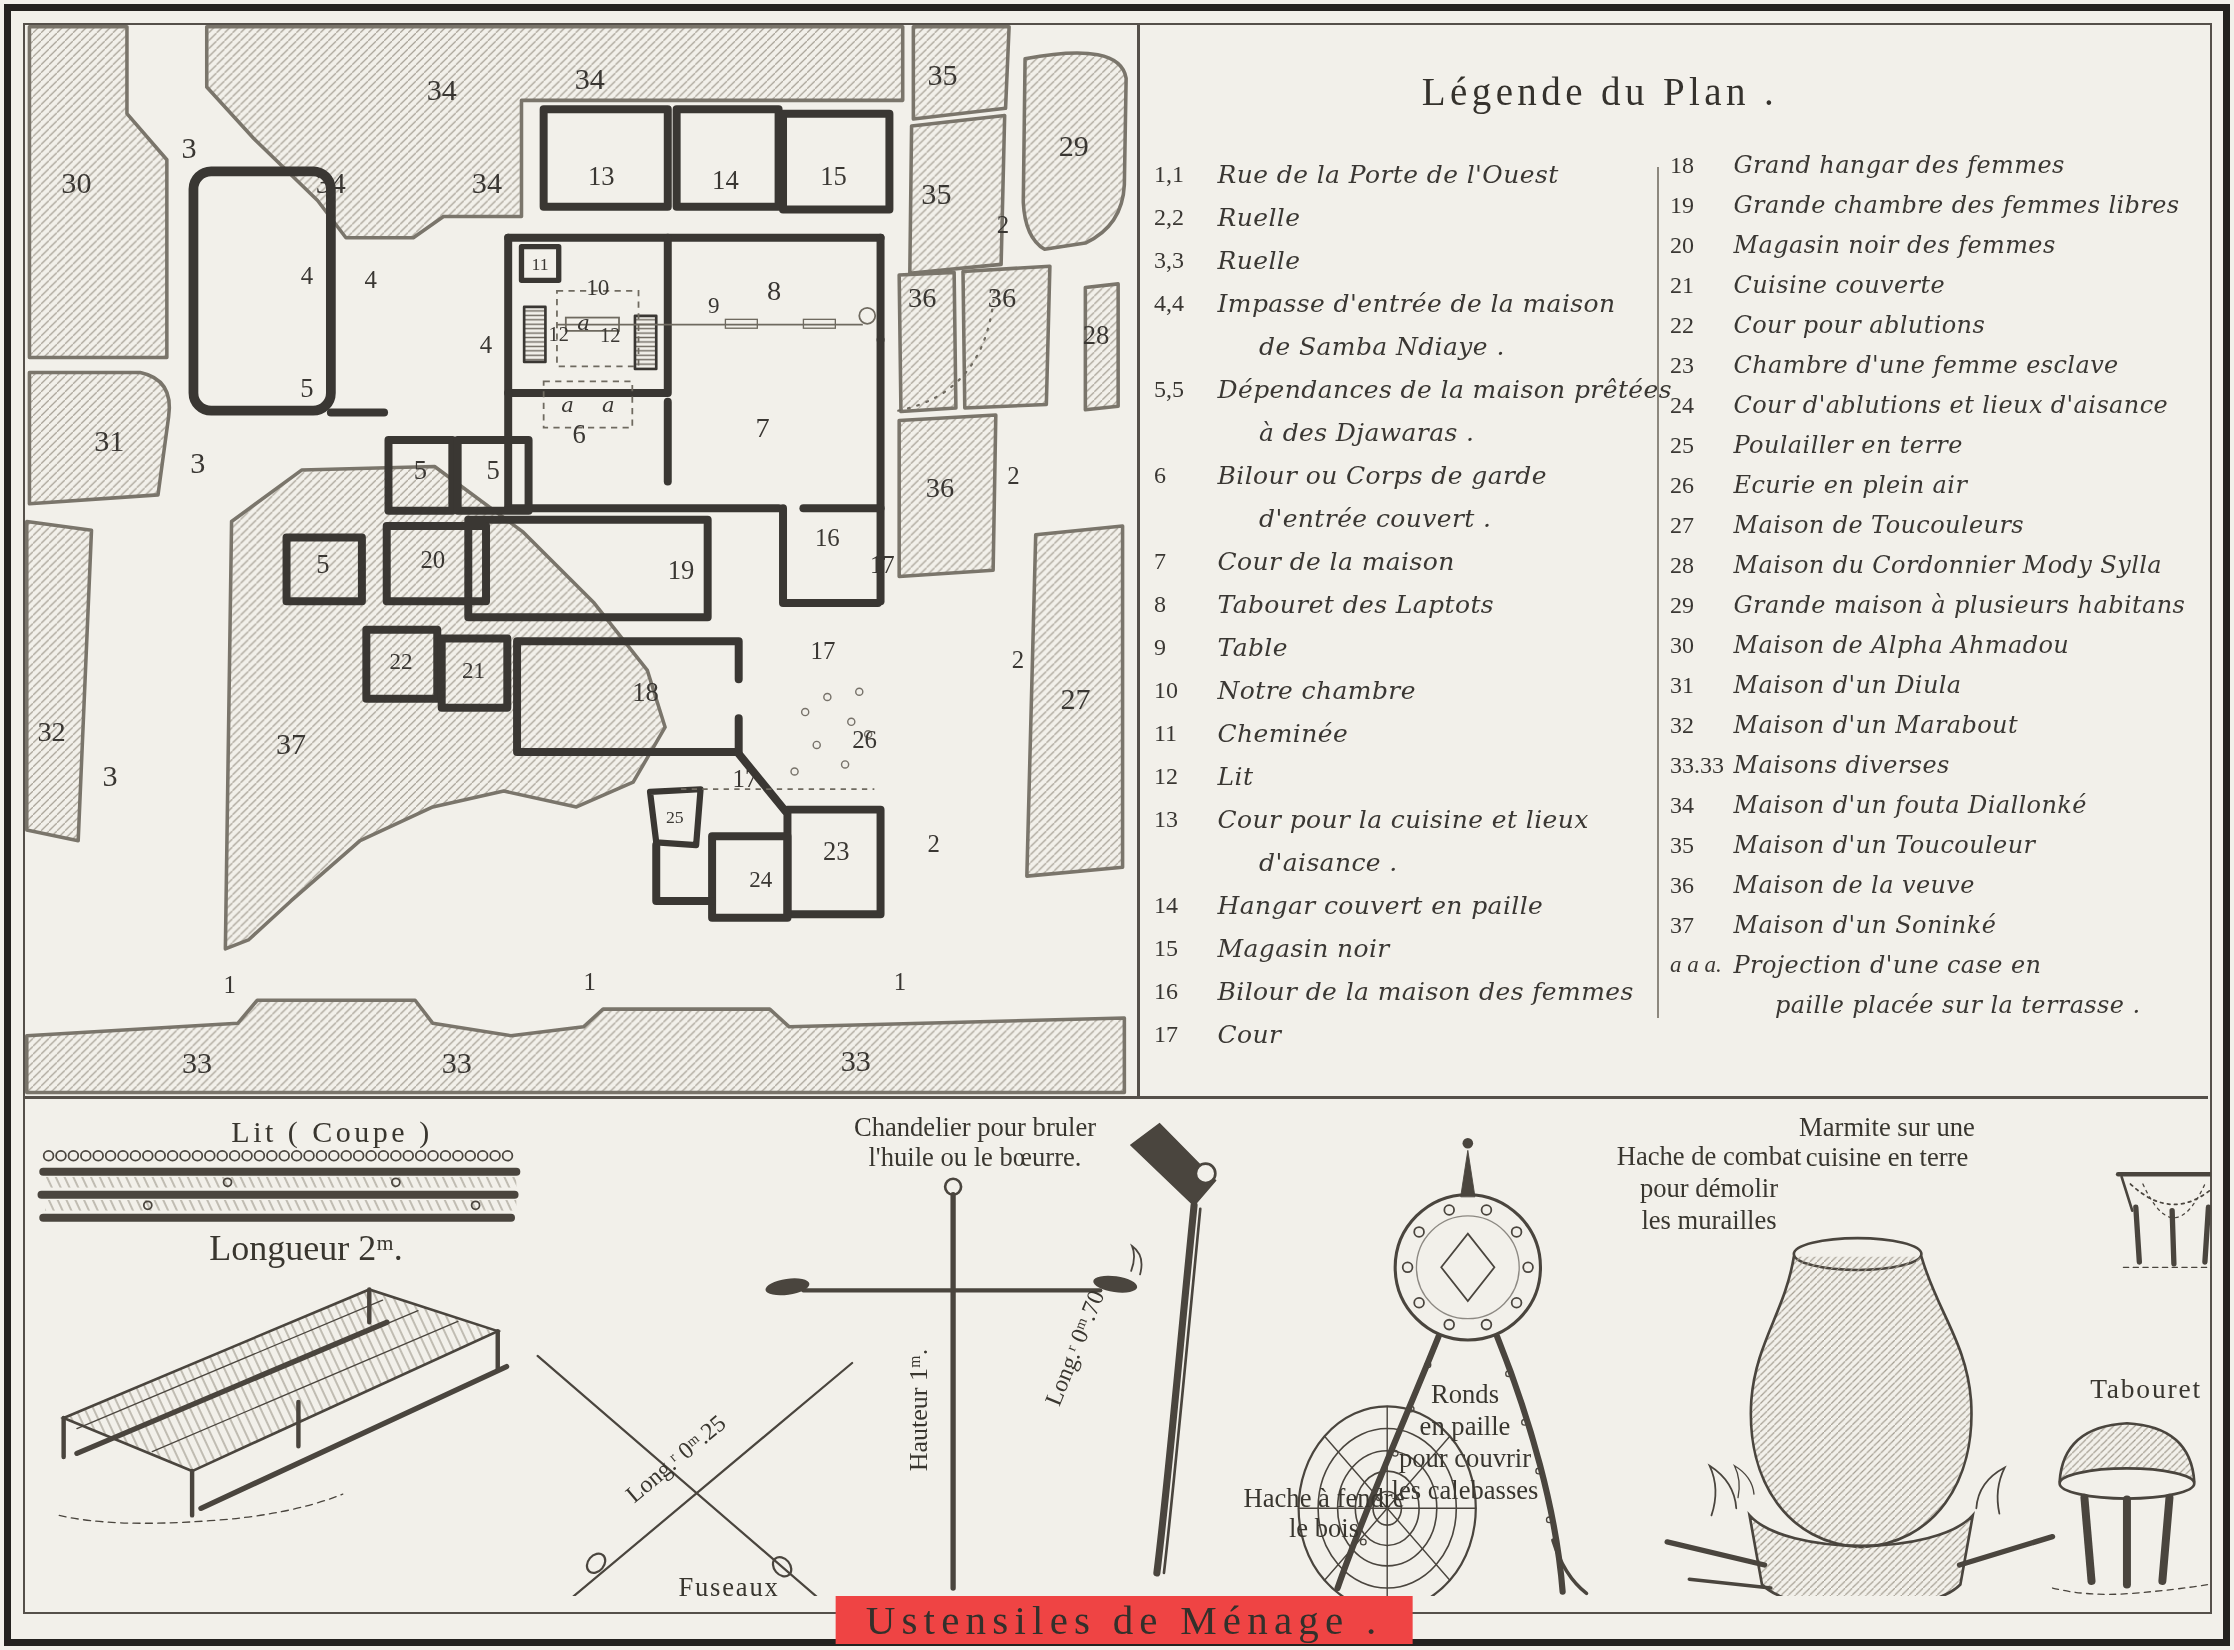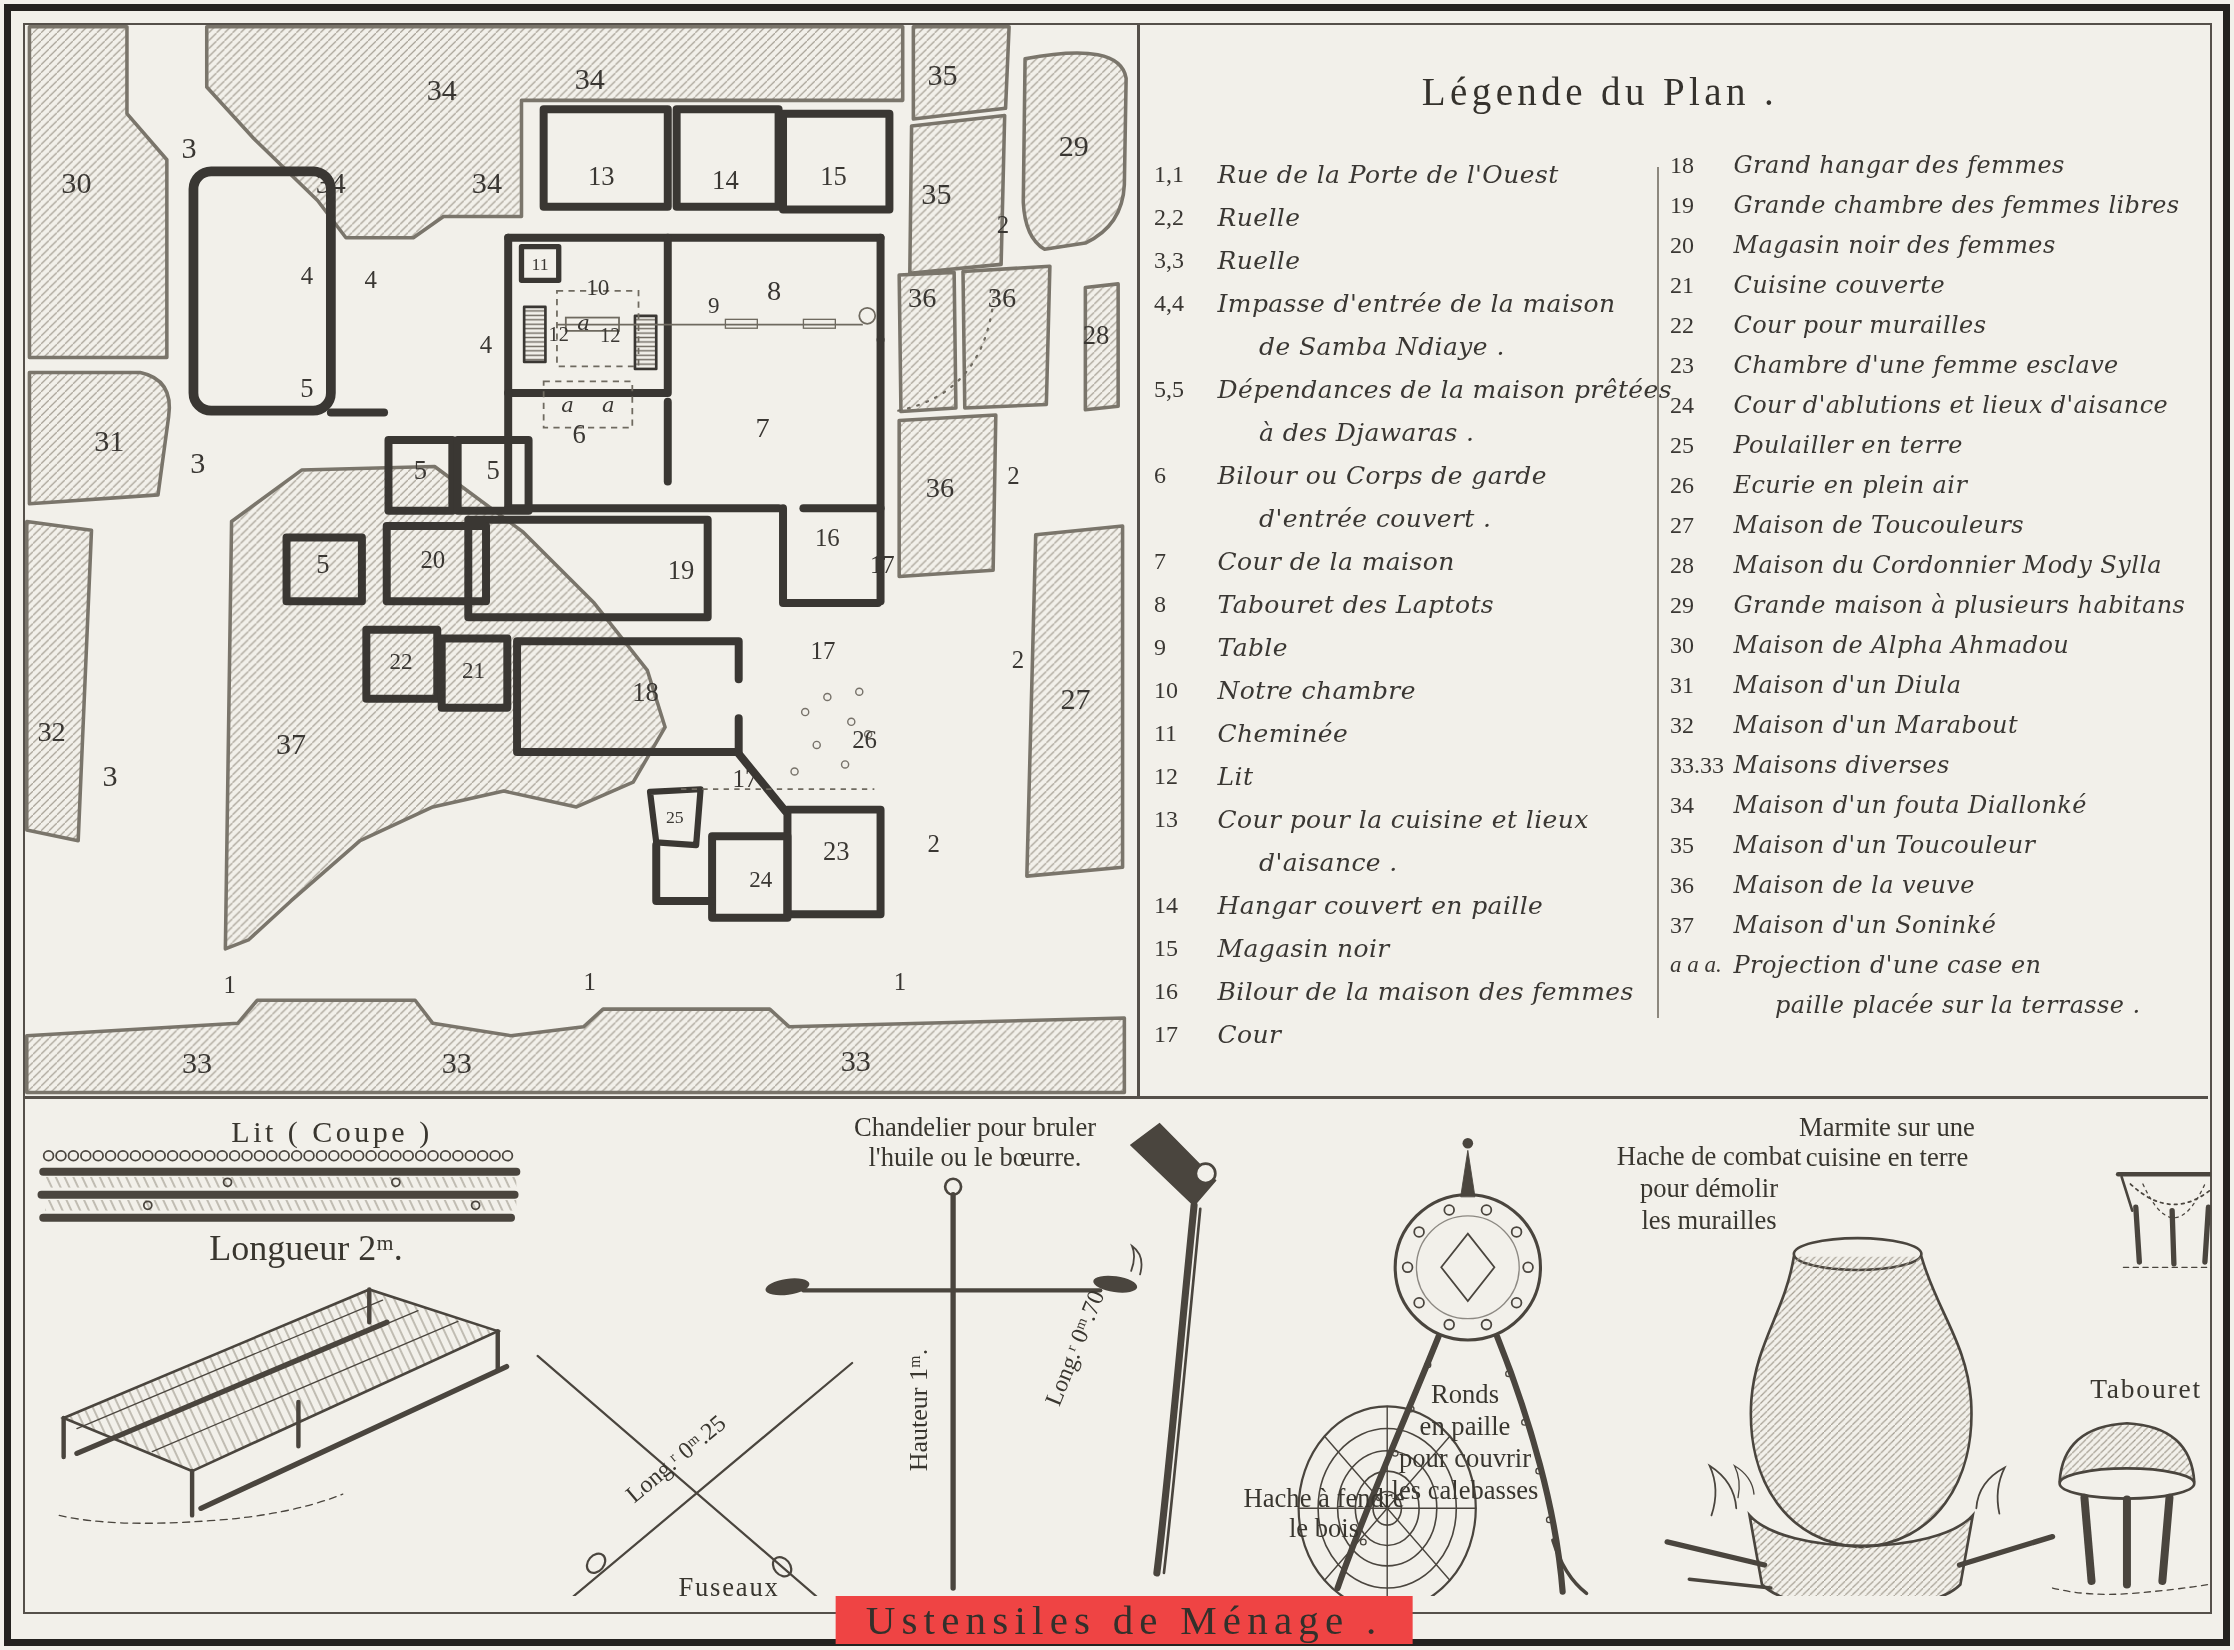--- a/index.html
+++ b/index.html
@@ -287,21 +287,21 @@
       <div class="lg-row">
         <span class="lg-num">20</span>
         <span class="lg-text">Magasin noir des femmes</span>
       </div>
       <div class="lg-row">
         <span class="lg-num">21</span>
         <span class="lg-text">Cuisine couverte</span>
       </div>
       <div class="lg-row">
         <span class="lg-num">22</span>
-        <span class="lg-text">Cour pour murailles</span>
+        <span class="lg-text">Cour pour ablutions</span>
       </div>
       <div class="lg-row">
         <span class="lg-num">23</span>
         <span class="lg-text">Chambre d'une femme esclave</span>
       </div>
       <div class="lg-row">
         <span class="lg-num">24</span>
         <span class="lg-text">Cour d'ablutions et lieux d'aisance</span>
       </div>
       <div class="lg-row">

